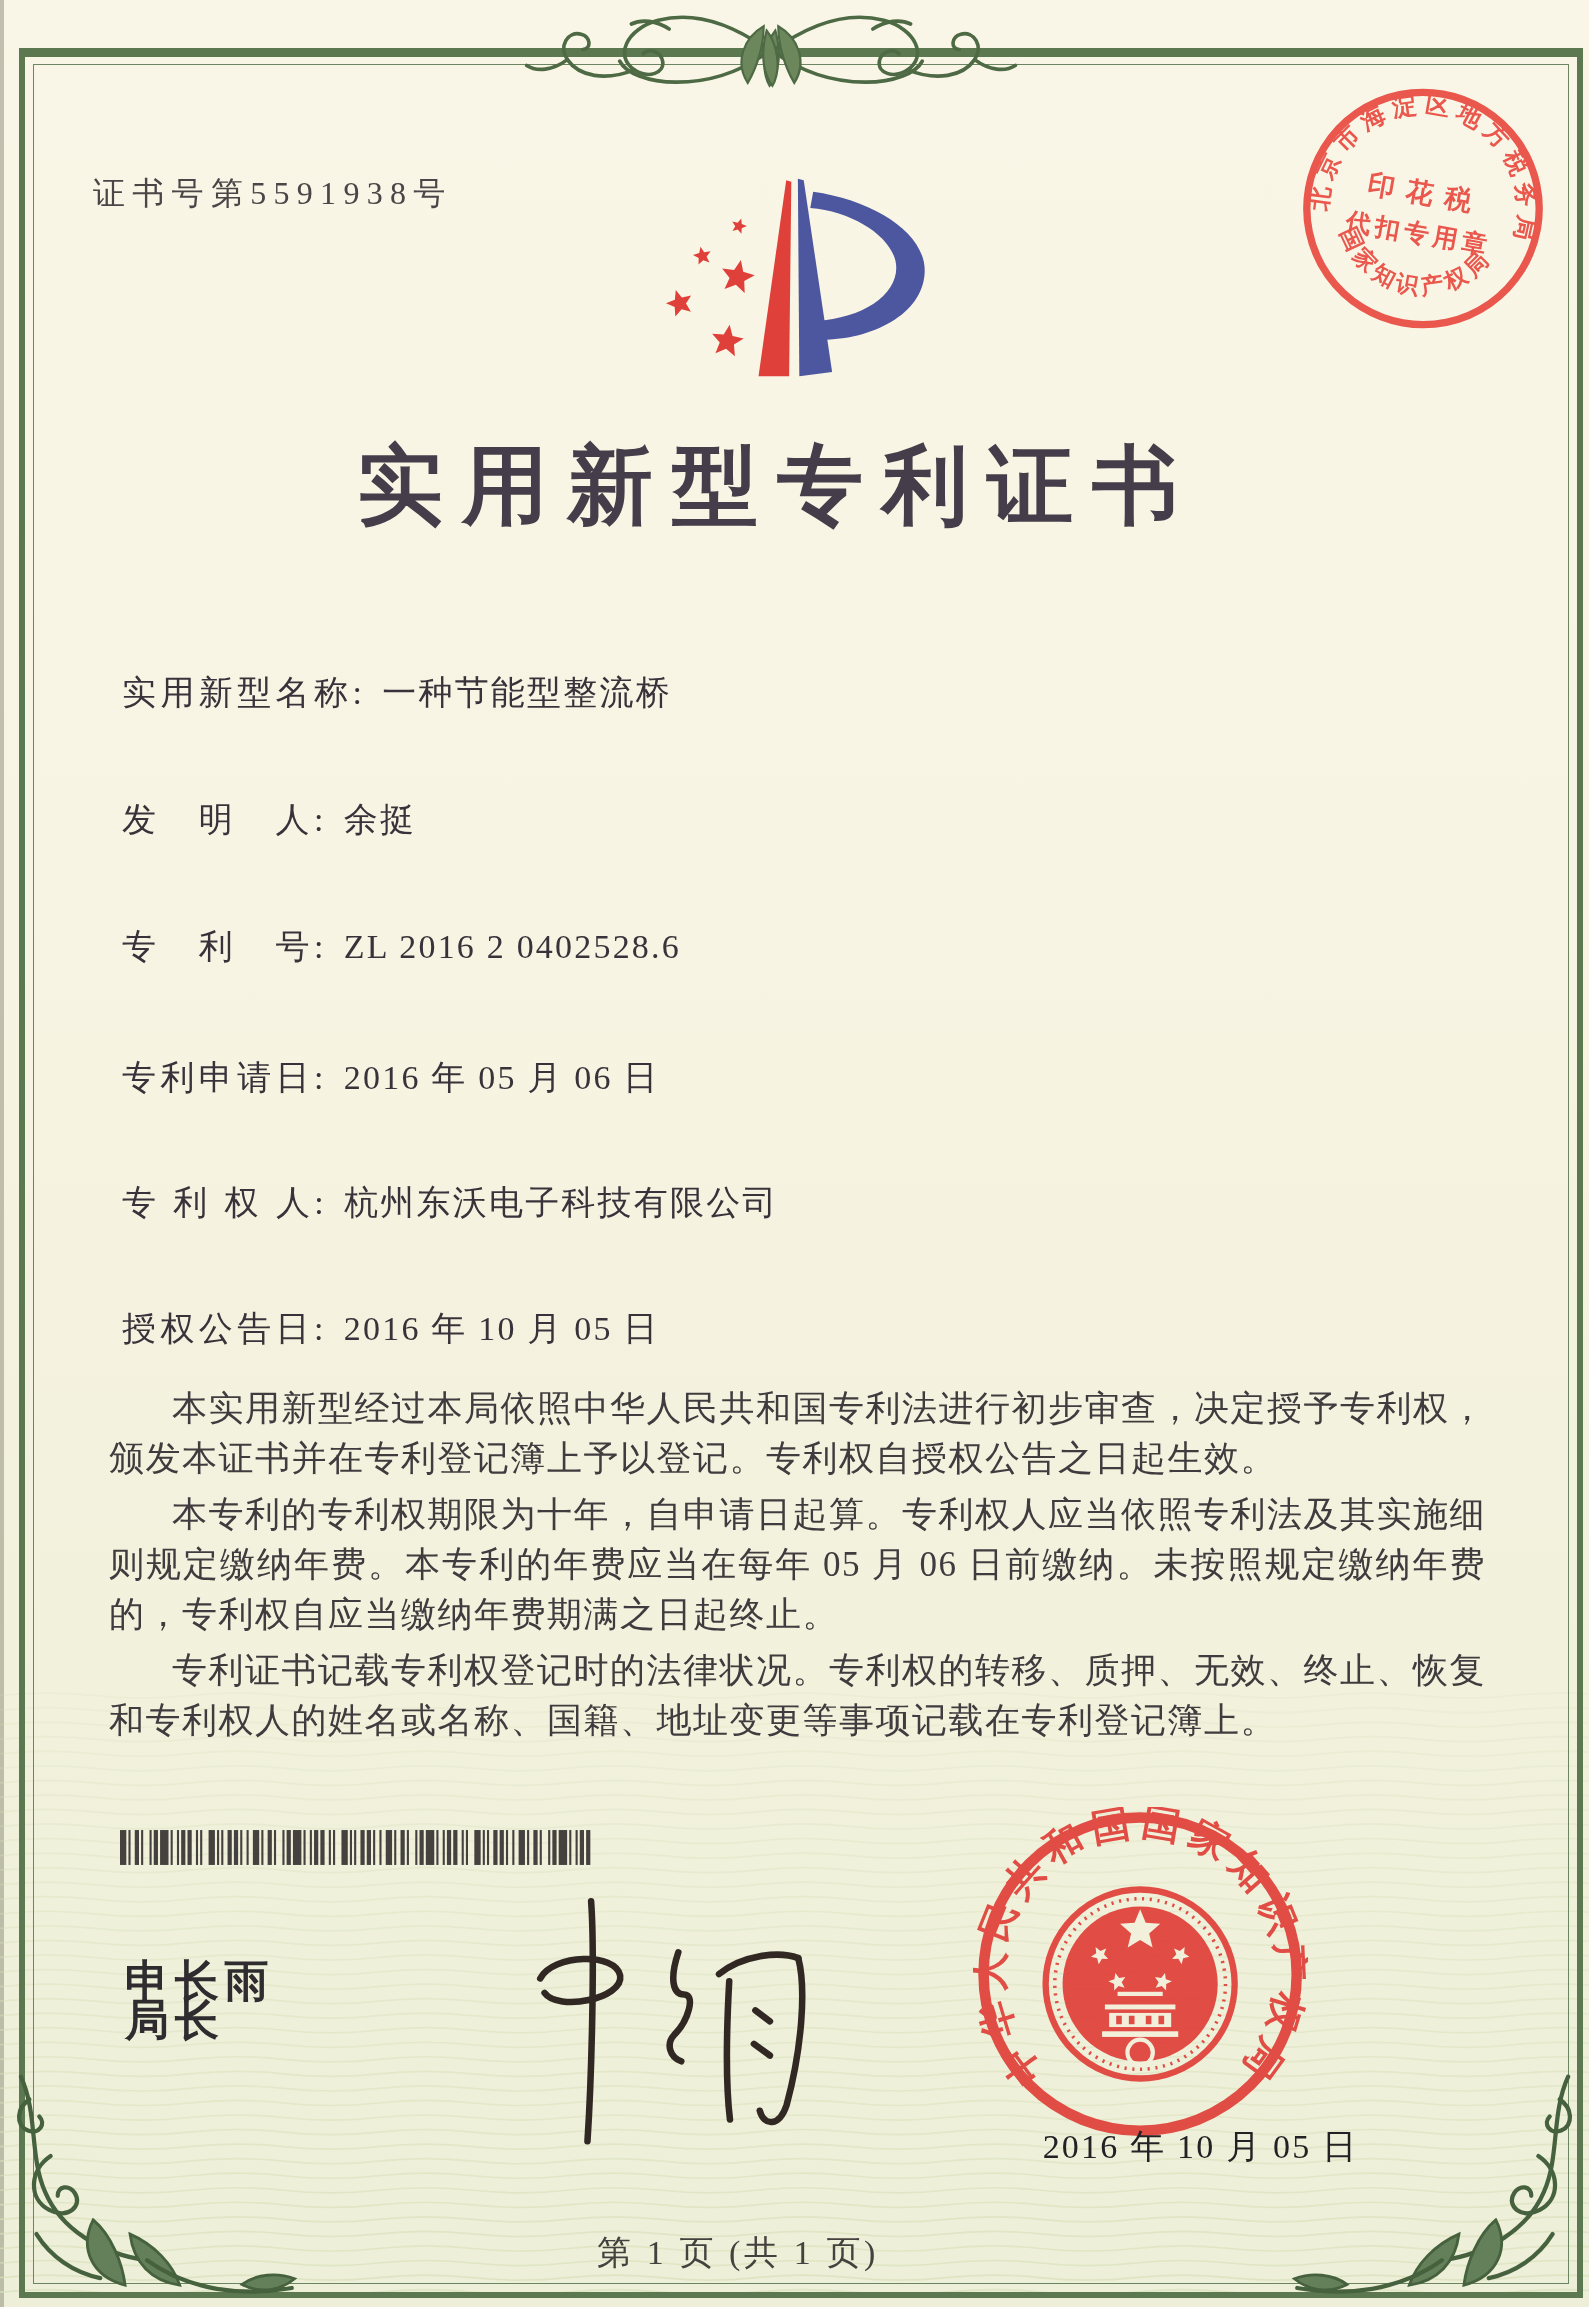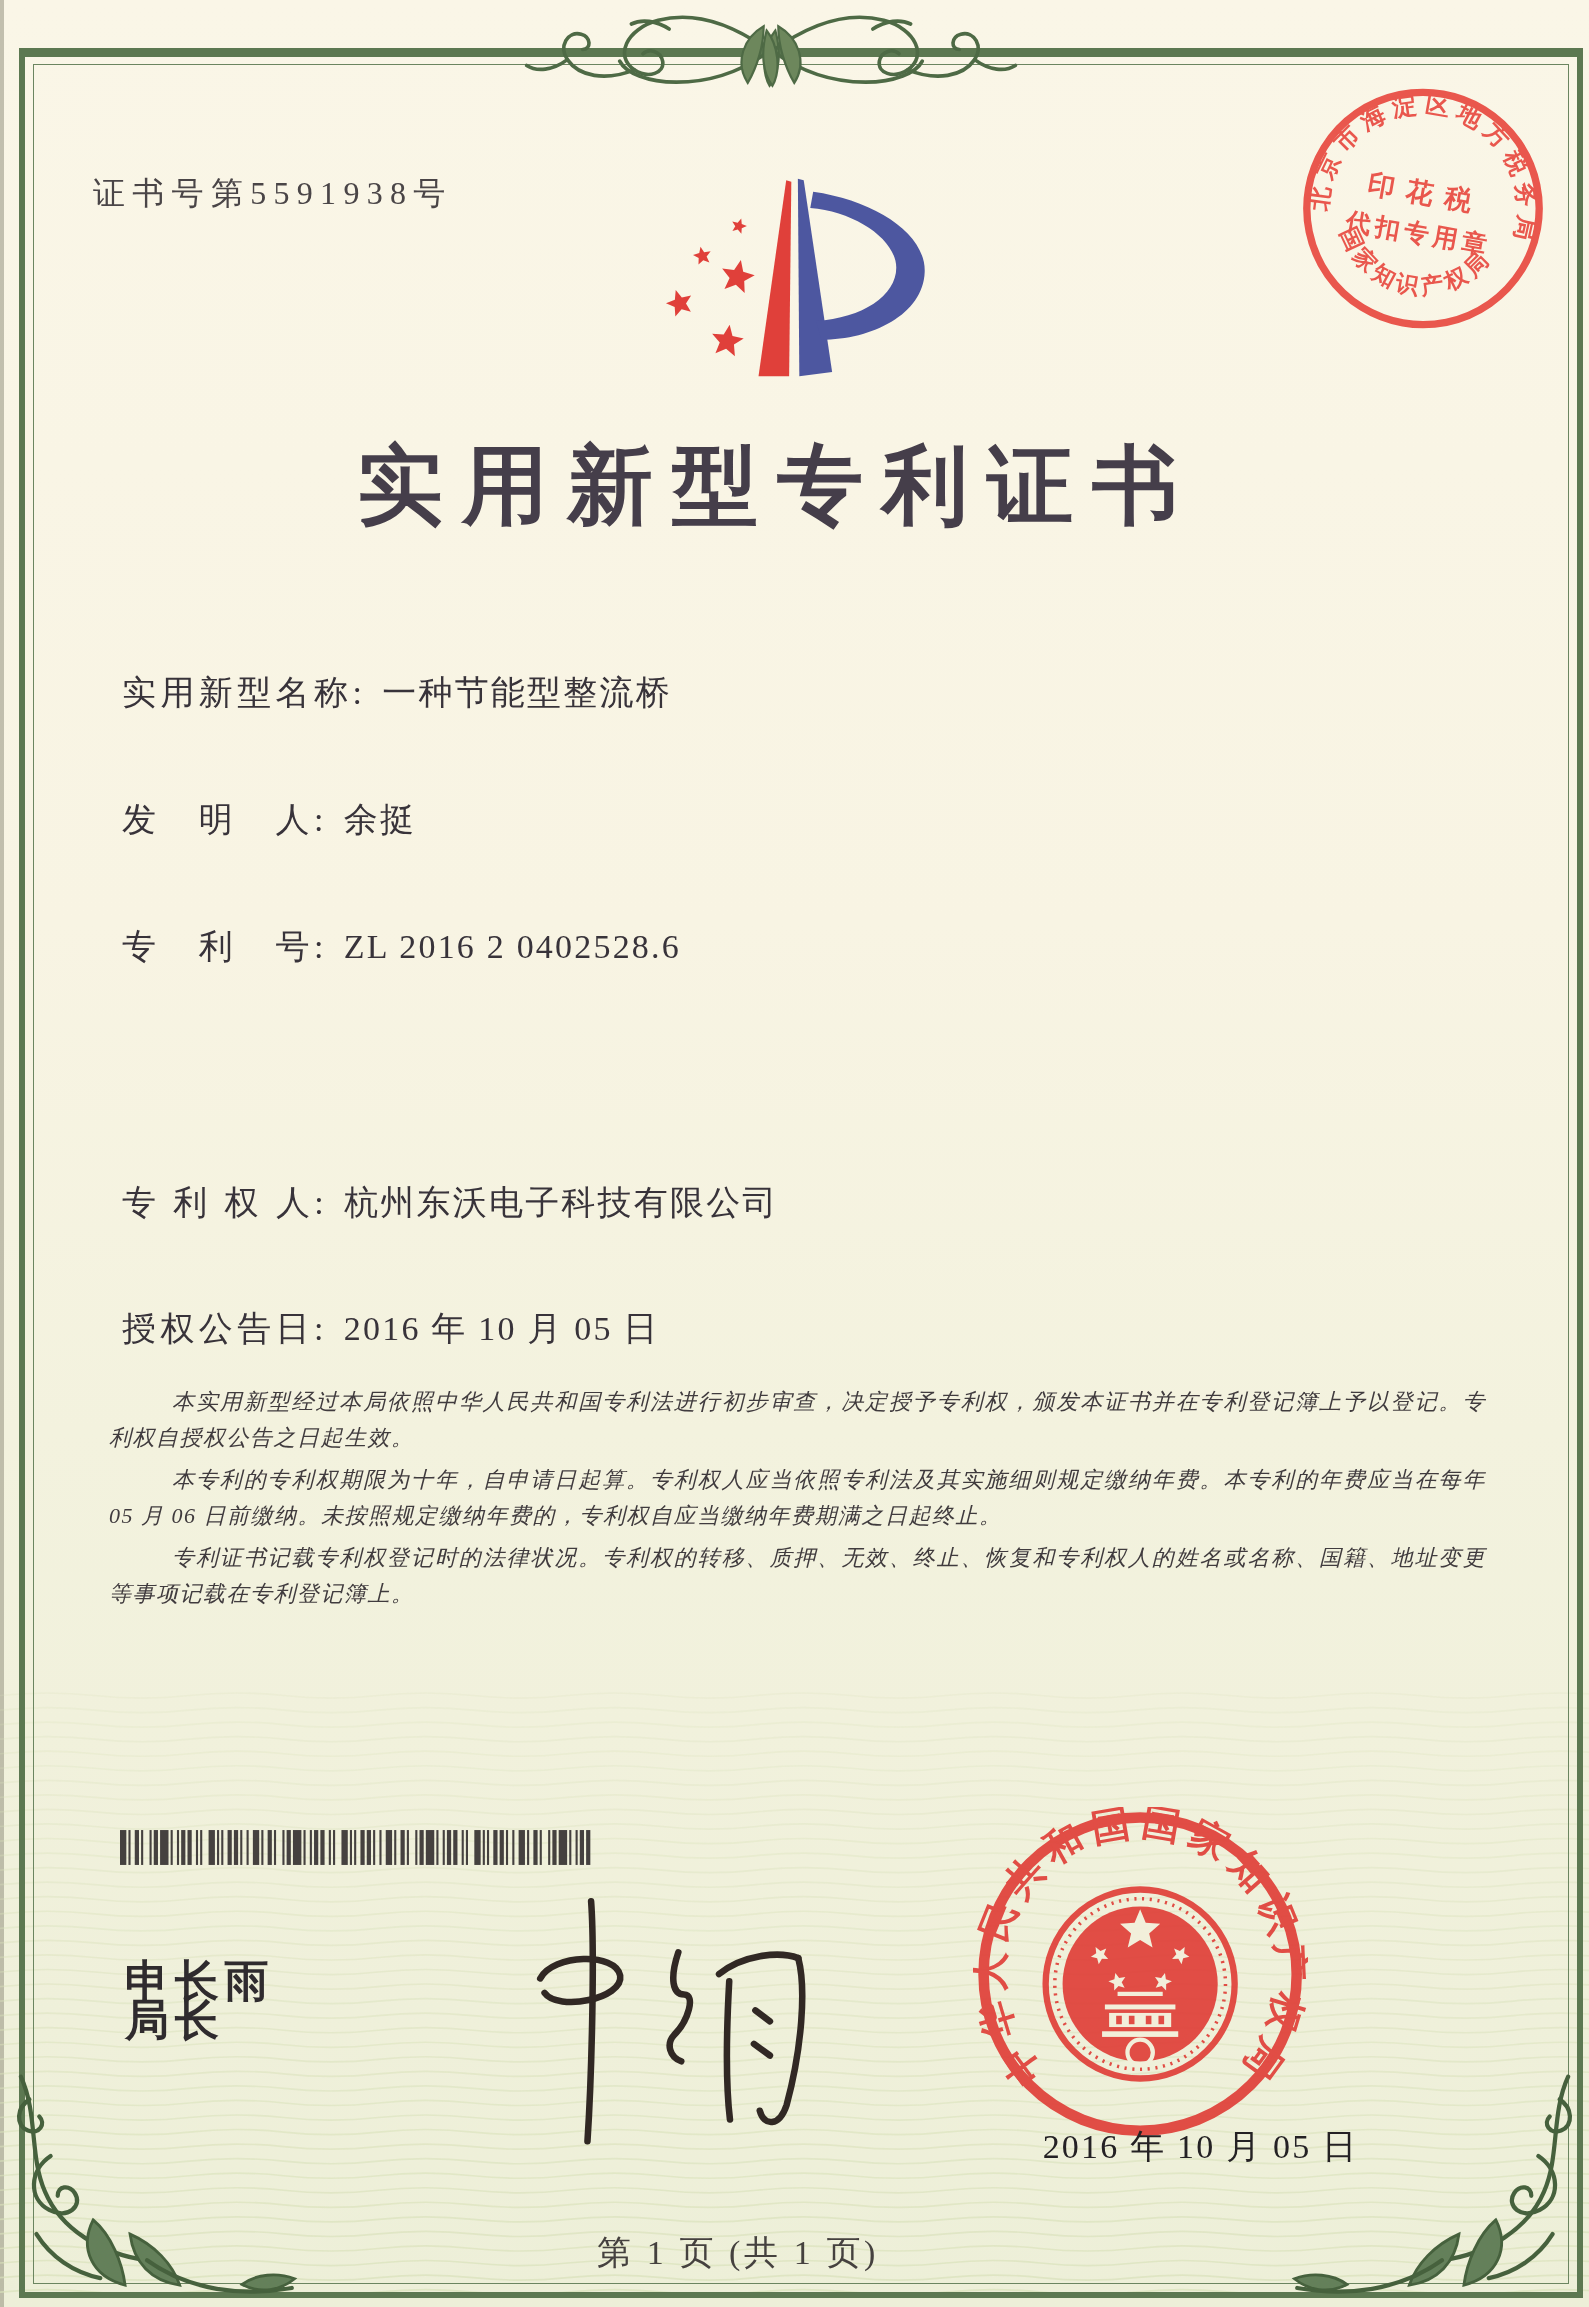--- a/index.html
+++ b/index.html
@@ -17,22 +17,22 @@
     border:1.5px solid #6b8560;z-index:2;}
   .cert-no{position:absolute;left:93px;top:172px;font-size:32px;letter-spacing:7.3px;color:#4a4547;z-index:5;}
   .logo{position:absolute;left:655px;top:170px;z-index:5;}
   .title{position:absolute;left:16px;right:51px;top:428px;text-align:center;font-size:86px;
     font-weight:bold;letter-spacing:19px;color:#453e4a;z-index:5;}
   .field{position:absolute;left:122px;width:1310px;font-size:34px;letter-spacing:2.9px;
     color:#38333a;z-index:5;white-space:nowrap;}
   .flabel{letter-spacing:4.4px;}
   .fvalue{margin-left:16px;letter-spacing:2.2px;}
   .body-text{position:absolute;left:109px;top:1384px;width:1377px;z-index:5;}
-  .body-text p{margin:0 0 5.8px 0;font-size:22px;line-height:36px;text-indent:63px;
-    letter-spacing:1.5px;color:#403b3e;text-align:justify;font-style:italic;}
+  .body-text p{margin:0 0 5.8px 0;font-size:35px;line-height:50px;text-indent:63px;
+    letter-spacing:1.5px;color:#403b3e;text-align:justify;}
   #barcode{position:absolute;left:120px;top:1830px;z-index:5;}
   .director{position:absolute;left:125px;font-size:44px;letter-spacing:5.8px;color:#2f2b2e;z-index:6;font-weight:bold;}
   #signature{position:absolute;left:437px;top:1885px;z-index:7;}
   #tax-stamp{position:absolute;left:1298px;top:82px;z-index:8;transform:rotate(10deg);opacity:.92;}
   #big-seal{position:absolute;left:973px;top:1807px;z-index:6;opacity:.93;}
   .seal-date{position:absolute;left:982px;top:2124px;width:437px;text-align:center;
     font-size:34px;letter-spacing:2.2px;color:#242124;z-index:9;}
   .footer{position:absolute;left:597px;top:2230px;font-size:34px;letter-spacing:3.6px;color:#45413f;z-index:5;}
   .ornament{position:absolute;z-index:4;}
 </style>
@@ -163,20 +163,23 @@
   </svg>
 
   <div class="field" style="top:797px">
     <span class="flabel">发　明　人:</span><span class="fvalue">余挺</span>
   </div>
   <div class="field" style="top:670px">
     <span class="flabel">实用新型名称:</span><span class="fvalue">一种节能型整流桥</span>
   </div>
   <div class="field" style="top:924px">
     <span class="flabel">专　利　号:</span><span class="fvalue">ZL 2016 2 0402528.6</span>
+  </div>
+  <div class="field" style="top:1055px">
+    <span class="flabel">专利申请日:</span><span class="fvalue">2016 年 05 月 06 日</span>
   </div>
   <div class="field" style="top:1180px">
     <span class="flabel">专 利 权 人:</span><span class="fvalue">杭州东沃电子科技有限公司</span>
   </div>
   <div class="field" style="top:1306px">
     <span class="flabel">授权公告日:</span><span class="fvalue">2016 年 10 月 05 日</span>
   </div>
 
   <div class="body-text">
     <p>本实用新型经过本局依照中华人民共和国专利法进行初步审查，决定授予专利权，颁发本证书并在专利登记簿上予以登记。专利权自授权公告之日起生效。</p>

